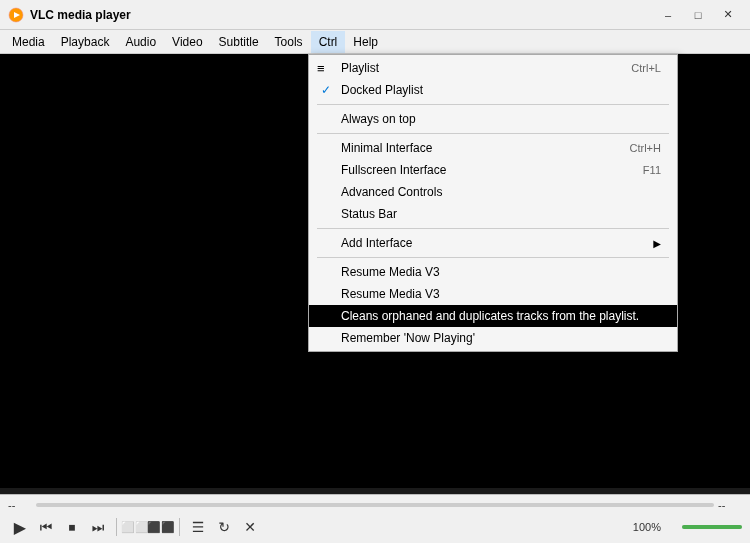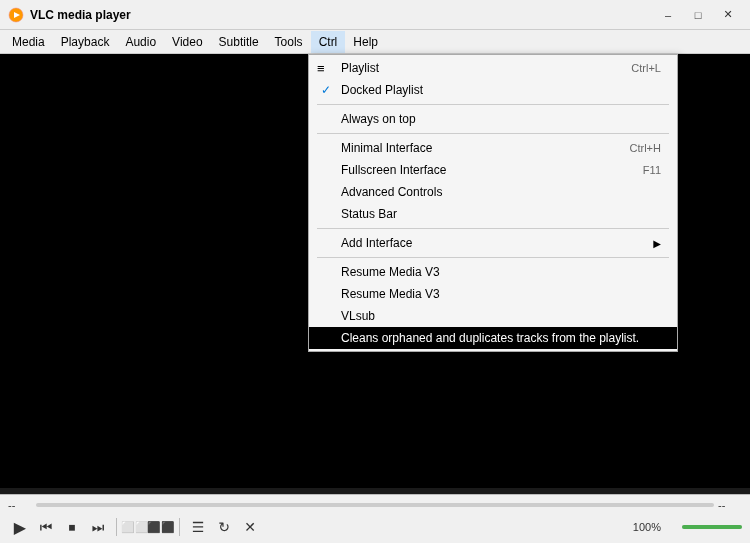--- a/index.html
+++ b/index.html
@@ -288,28 +288,28 @@
   <div class="drop-separator"></div>
 
   <div class="drop-item">
     <span>Resume Media V3</span>
   </div>
 
   <div class="drop-item">
     <span>Resume Media V3</span>
   </div>
 
-  <div class="drop-item">
-    <span>VLsub</span>
-  </div>
 
   <div class="drop-item highlighted">
     <span>Cleans orphaned and duplicates tracks from the playlist.</span>
   </div>
 
+  <div class="drop-item">
+    <span>Remember 'Now Playing'</span>
+  </div>
 </div>
 
 <div class="bottom-area">
   <div class="seek-bar-area">
     <span class="seek-time">--</span>
     <div class="seek-bar"></div>
     <span class="seek-time">--</span>
   </div>
   <div class="controls-row">
     <button class="ctrl-btn play-btn">▶</button>

